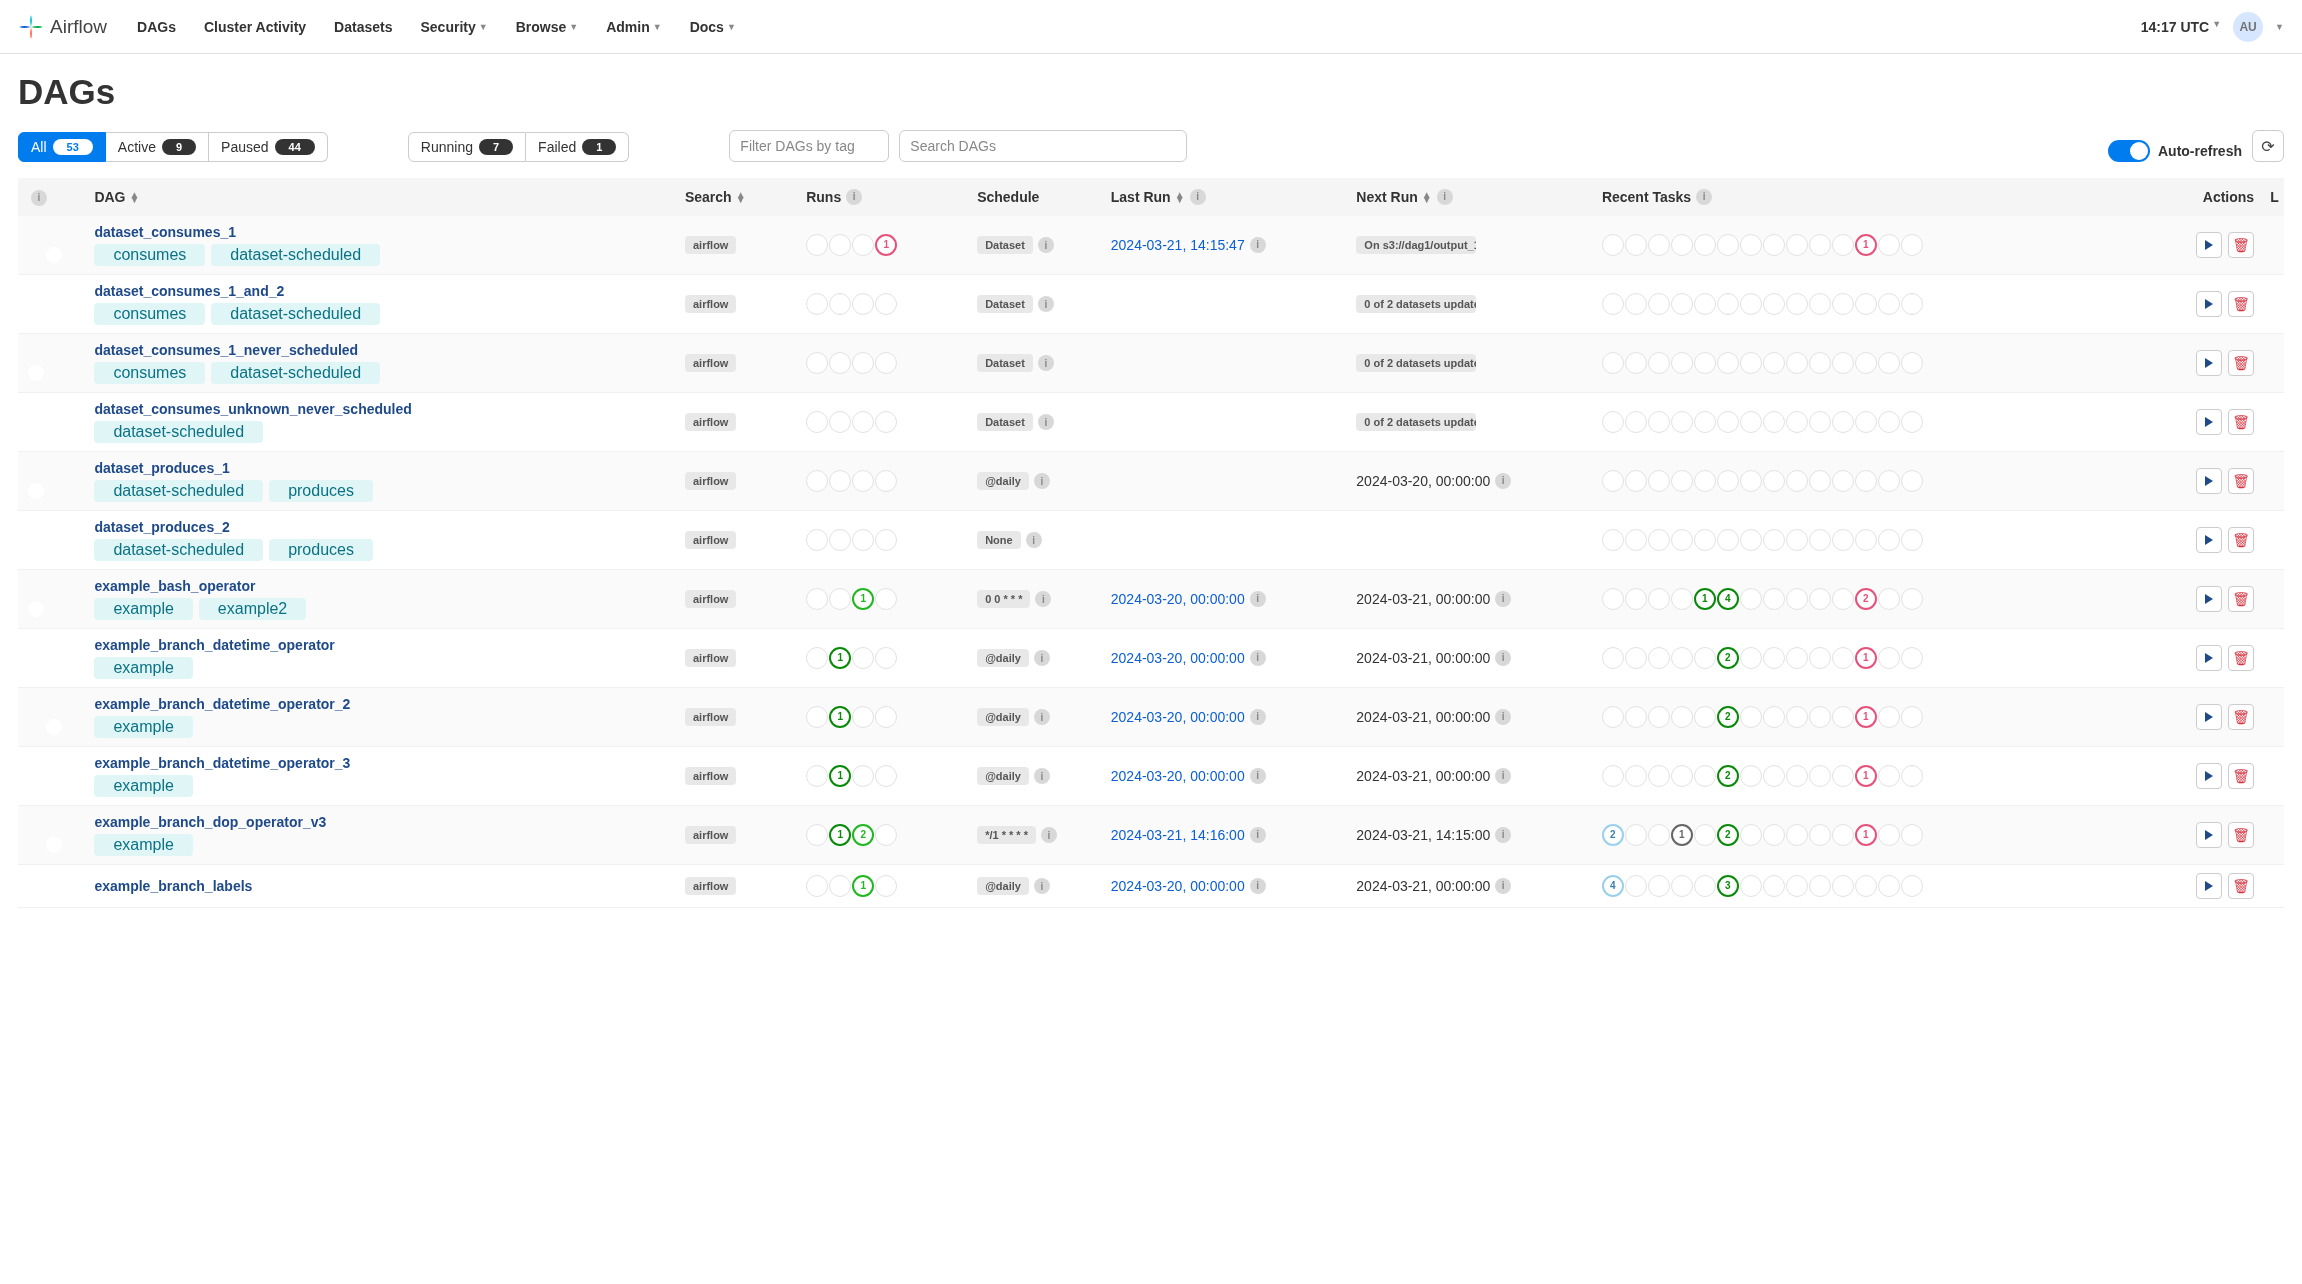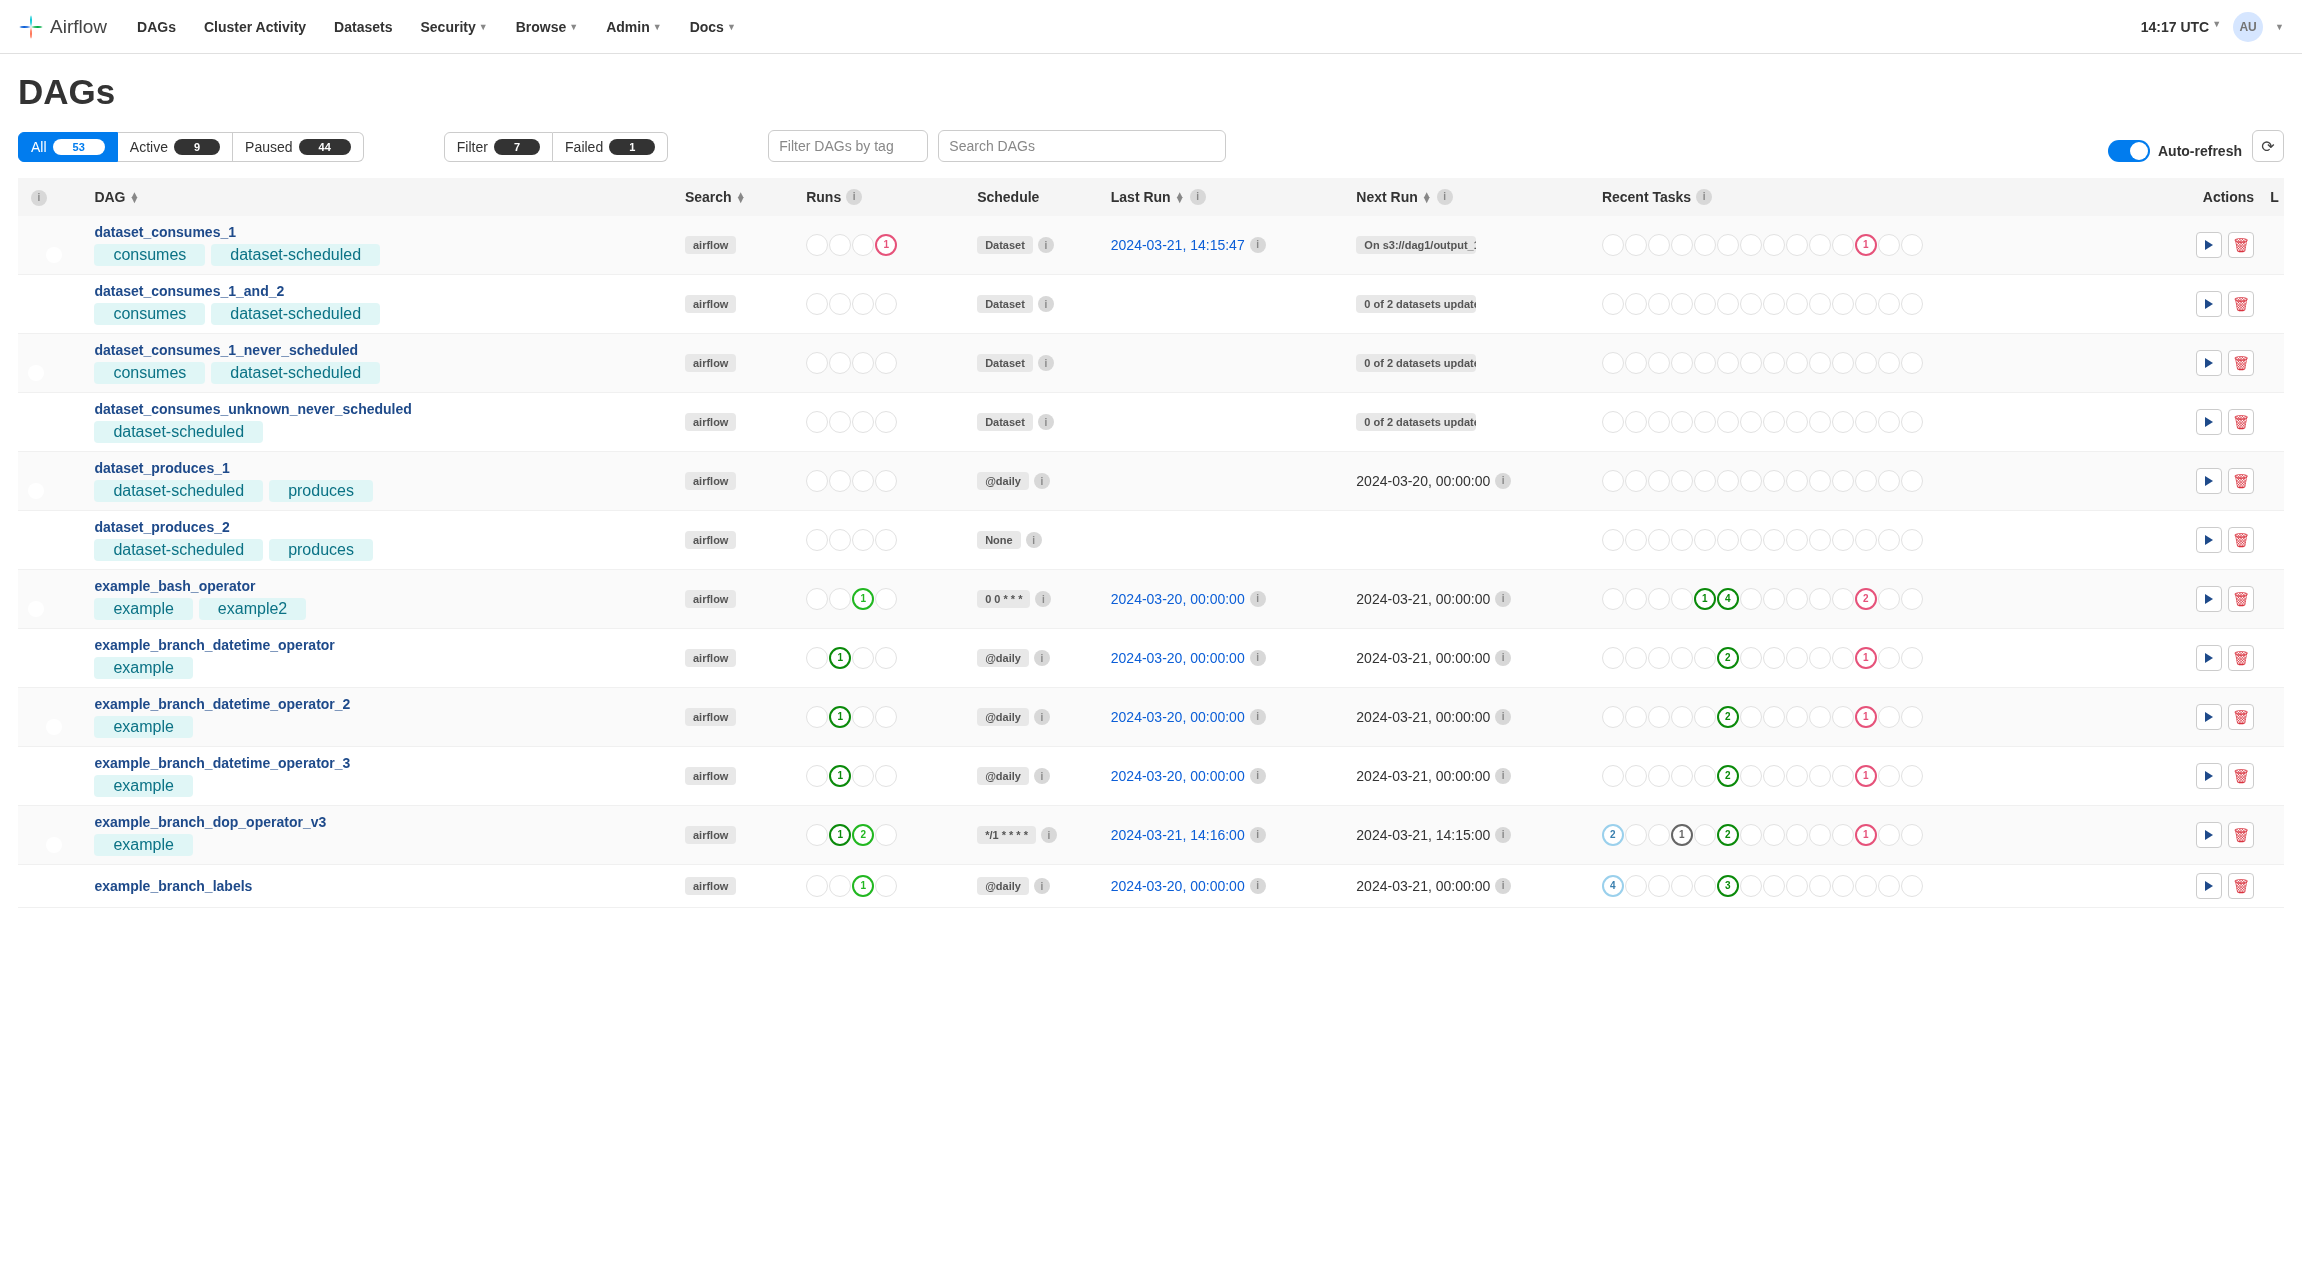--- a/index.html
+++ b/index.html
@@ -29,21 +29,21 @@
   .page{padding:10px 18px 40px}
   h1{font-size:35px;font-weight:700;margin:8px 0 18px}
 
   .filters{display:flex;align-items:flex-end;gap:10px;flex-wrap:nowrap}
   .pill-group{display:flex}
   .pill{border:1px solid var(--pill-border);padding:6px 12px;font-size:14px;color:#333;background:#fff;display:flex;align-items:center;gap:6px;cursor:pointer}
   .pill:first-child{border-radius:6px 0 0 6px}
   .pill:last-child{border-radius:0 6px 6px 0}
   .pill+.pill{border-left:none}
   .pill.active{background:var(--primary);color:#fff;border-color:var(--primary)}
-  .pill .count{background:var(--badge-bg);color:var(--badge-text);border-radius:10px;font-size:11px;font-weight:700;padding:1px 20px;line-height:14px}
+  .pill .count{background:var(--badge-bg);color:var(--badge-text);border-radius:10px;font-size:11px;font-weight:700;padding:1px 14px;line-height:14px}
   .pill.active .count{background:#fff;color:var(--primary)}
   .gap{width:60px;flex:0 0 auto}
   .input{border:1px solid var(--pill-border);border-radius:6px;padding:7px 10px;font-size:14px;color:#333}
   .input::placeholder{color:#888}
   .tag-filter{width:160px;margin-left:90px}
   .search{width:288px;}
   .spacer{flex:1}
   .autorefresh{display:flex;align-items:center;gap:8px;font-weight:700}
   .refresh-btn{border:1px solid var(--pill-border);border-radius:6px;width:32px;height:32px;display:flex;align-items:center;justify-content:center;cursor:pointer;background:#fff}
 
@@ -147,21 +147,21 @@
           <span class="count">9</span>
         </div>
         <div class="pill">
           <span>Paused</span>
           <span class="count">44</span>
         </div>
       </div>
     <div class="gap"></div>
     <div class="pill-group" id="run-filters">
         <div class="pill">
-          <span>Filter</span>
+          <span>Running</span>
           <span class="count">7</span>
         </div>
         <div class="pill">
           <span>Failed</span>
           <span class="count">1</span>
         </div>
       </div>
     <input class="input tag-filter" placeholder="Filter DAGs by tag" style="">
     <input class="input search" placeholder="Search DAGs" style="">
     <div class="spacer"></div>

